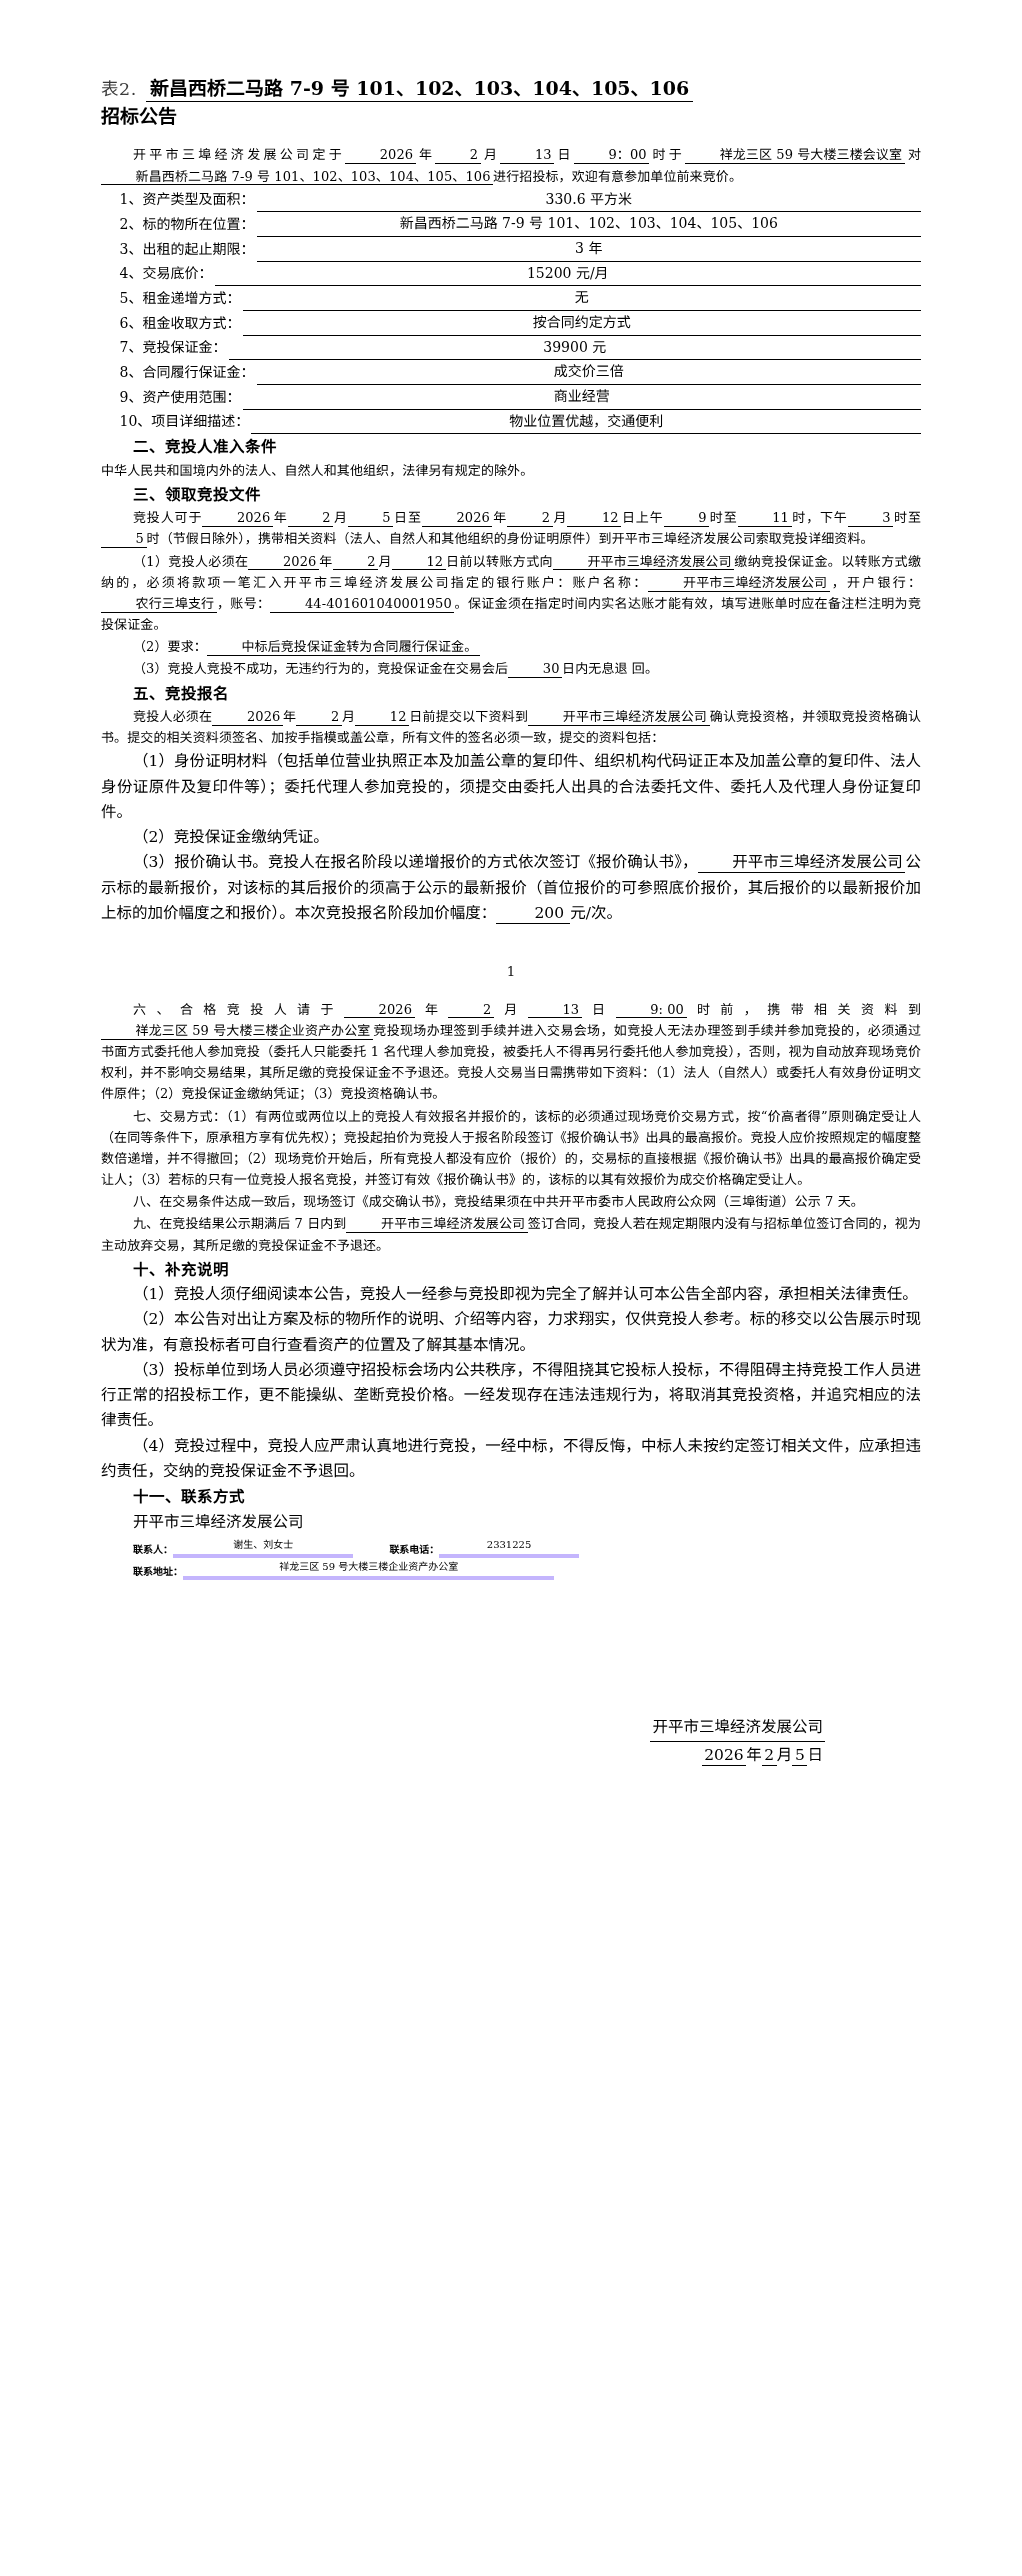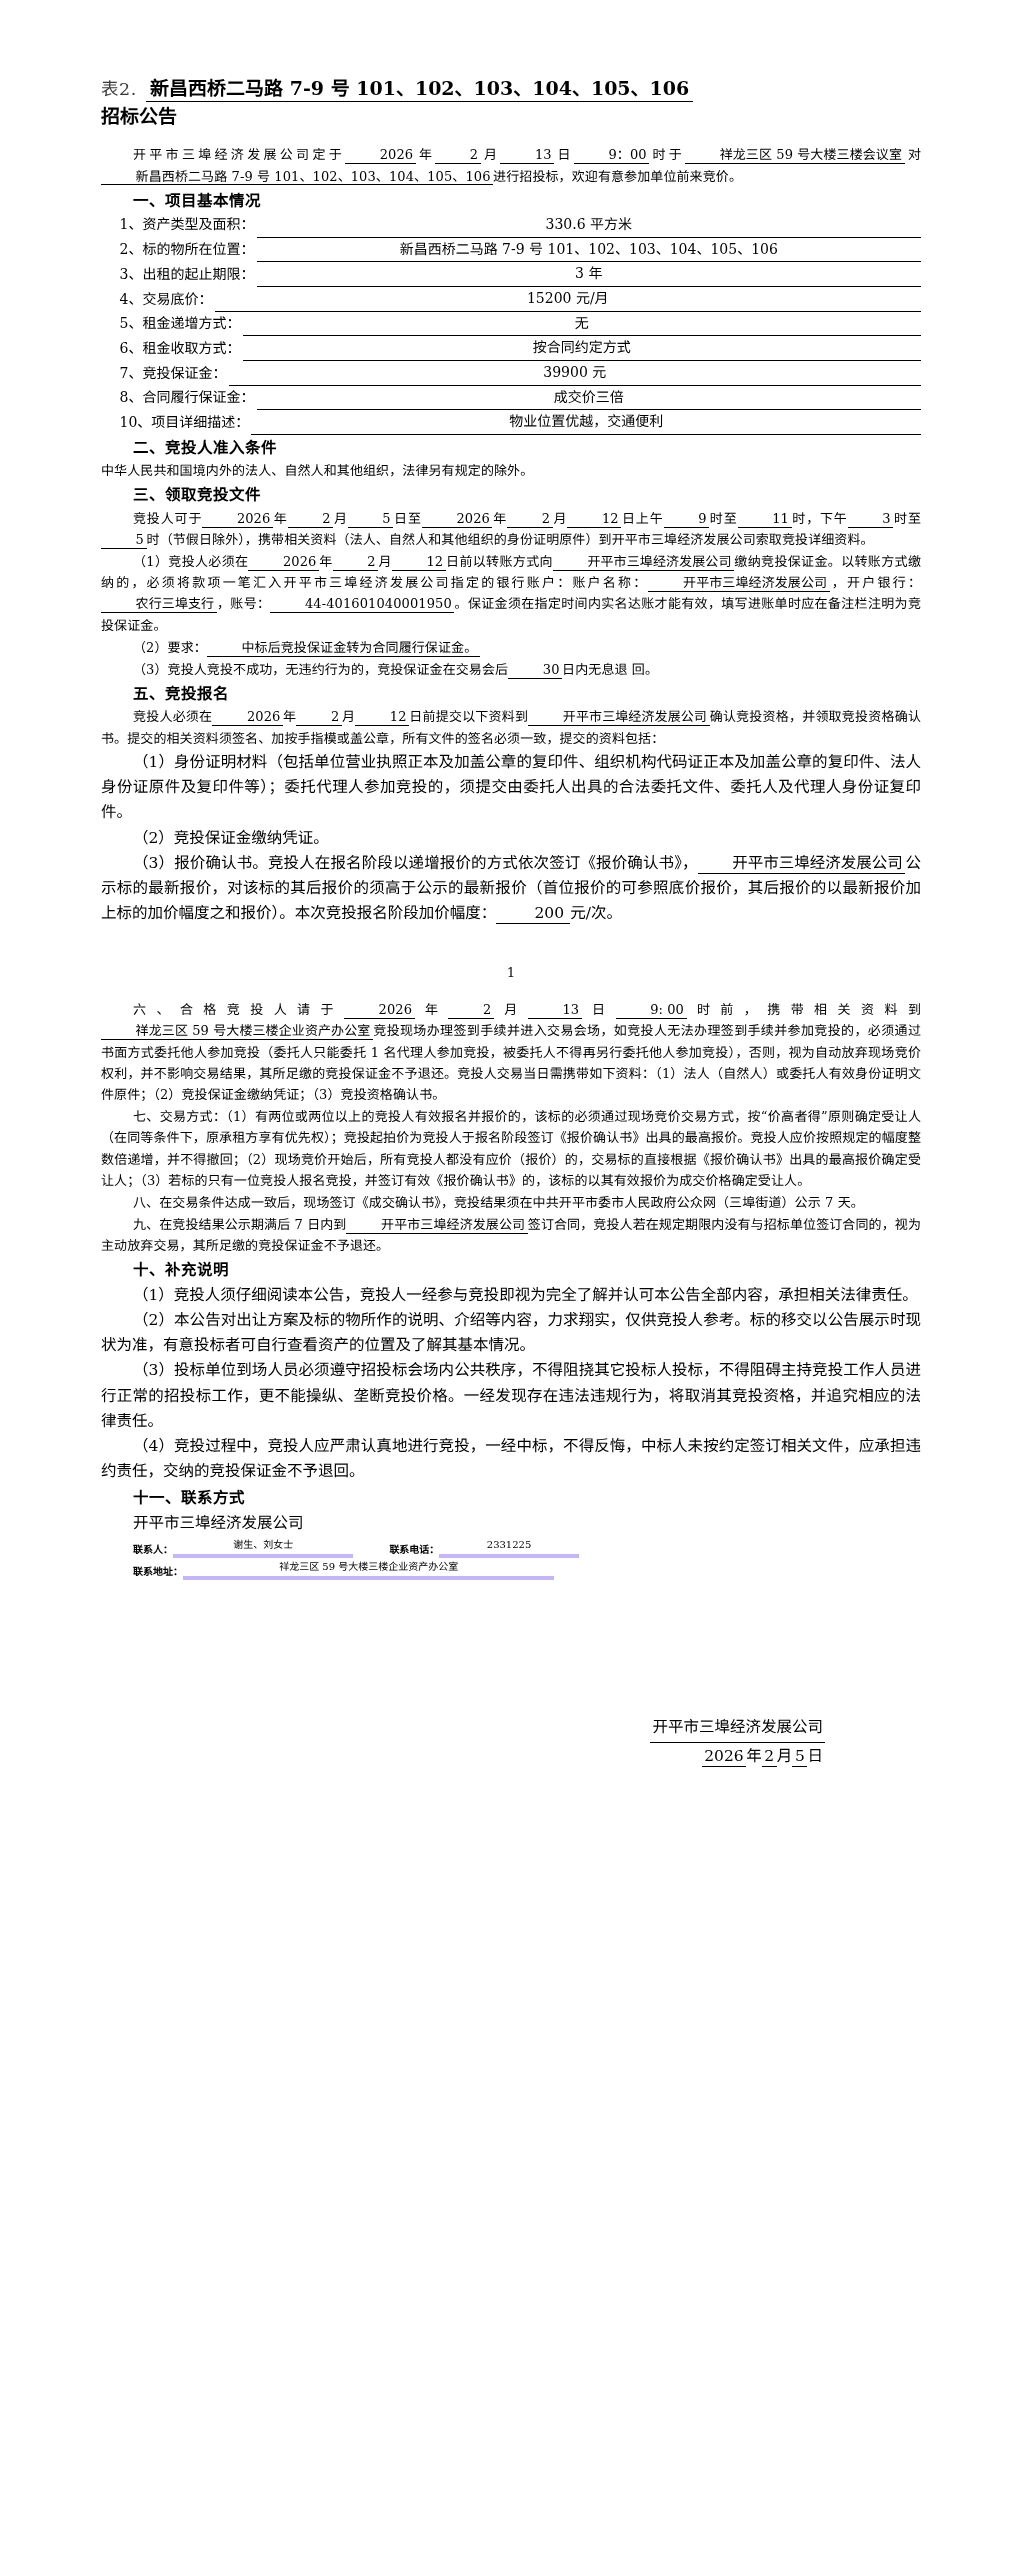--- a/index.html
+++ b/index.html
@@ -161,21 +161,20 @@
     <div class="title-line1">
       <span class="title-prefix">表2.</span><span class="title-main">新昌西桥二马路 7-9 号 101、102、103、104、105、106</span>
     </div>
     <div class="title-line2">招标公告</div>
   </div>
 
   <p class="para indent">
     <span>开平市三埠经济发展公司定于</span><span class="u">2026</span><span>年</span><span class="u">2</span><span>月</span><span class="u">13</span><span>日</span><span class="u">9：00</span><span>时于</span><span class="u">祥龙三区 59 号大楼三楼会议室</span><span>对</span><span class="u">新昌西桥二马路 7-9 号 101、102、103、104、105、106</span><span>进行招投标，欢迎有意参加单位前来竞价。</span>
   </p>
 
-  <p class="section-head">一、项目基本情况</p>
 
   <div class="field-row">
     <span class="field-label">1、资产类型及面积：</span>
     <span class="field-value">330.6 平方米</span>
   </div>
   <div class="field-row">
     <span class="field-label">2、标的物所在位置：</span>
     <span class="field-value vlong">新昌西桥二马路 7-9 号 101、102、103、104、105、106</span>
   </div>
   <div class="field-row">
@@ -194,20 +193,24 @@
     <span class="field-label">6、租金收取方式：</span>
     <span class="field-value">按合同约定方式</span>
   </div>
   <div class="field-row">
     <span class="field-label">7、竞投保证金：</span>
     <span class="field-value">39900 元</span>
   </div>
   <div class="field-row">
     <span class="field-label">8、合同履行保证金：</span>
     <span class="field-value">成交价三倍</span>
+  </div>
+  <div class="field-row">
+    <span class="field-label">9、资产使用范围：</span>
+    <span class="field-value">商业经营</span>
   </div>
   <div class="field-row">
     <span class="field-label">10、项目详细描述：</span>
     <span class="field-value">物业位置优越，交通便利</span>
   </div>
 
   <p class="section-head">二、竞投人准入条件</p>
   <p class="para">中华人民共和国境内外的法人、自然人和其他组织，法律另有规定的除外。</p>
 
   <p class="section-head">三、领取竞投文件</p>

